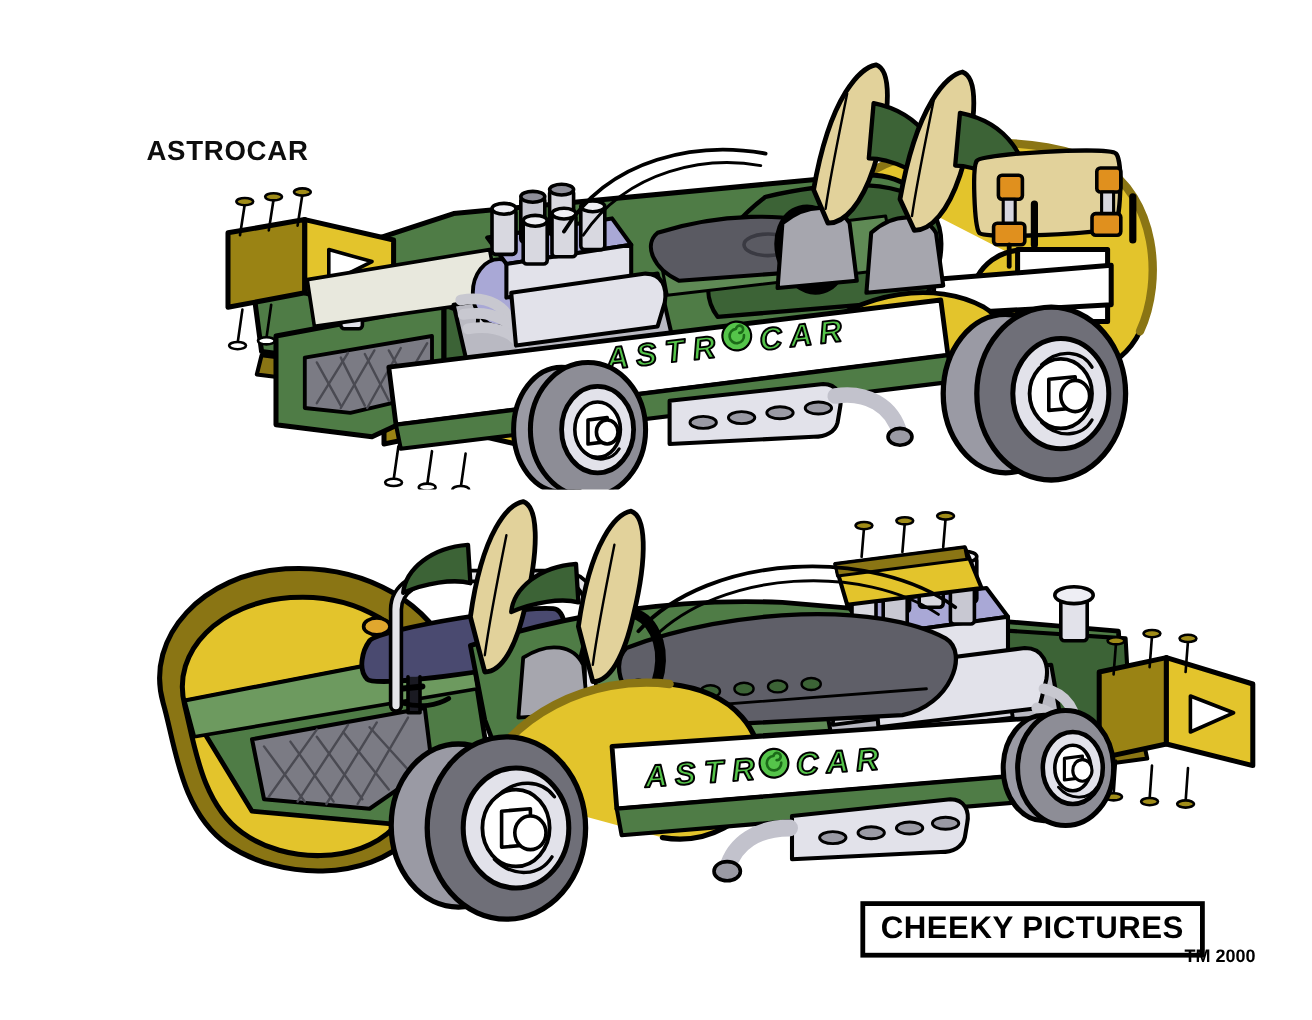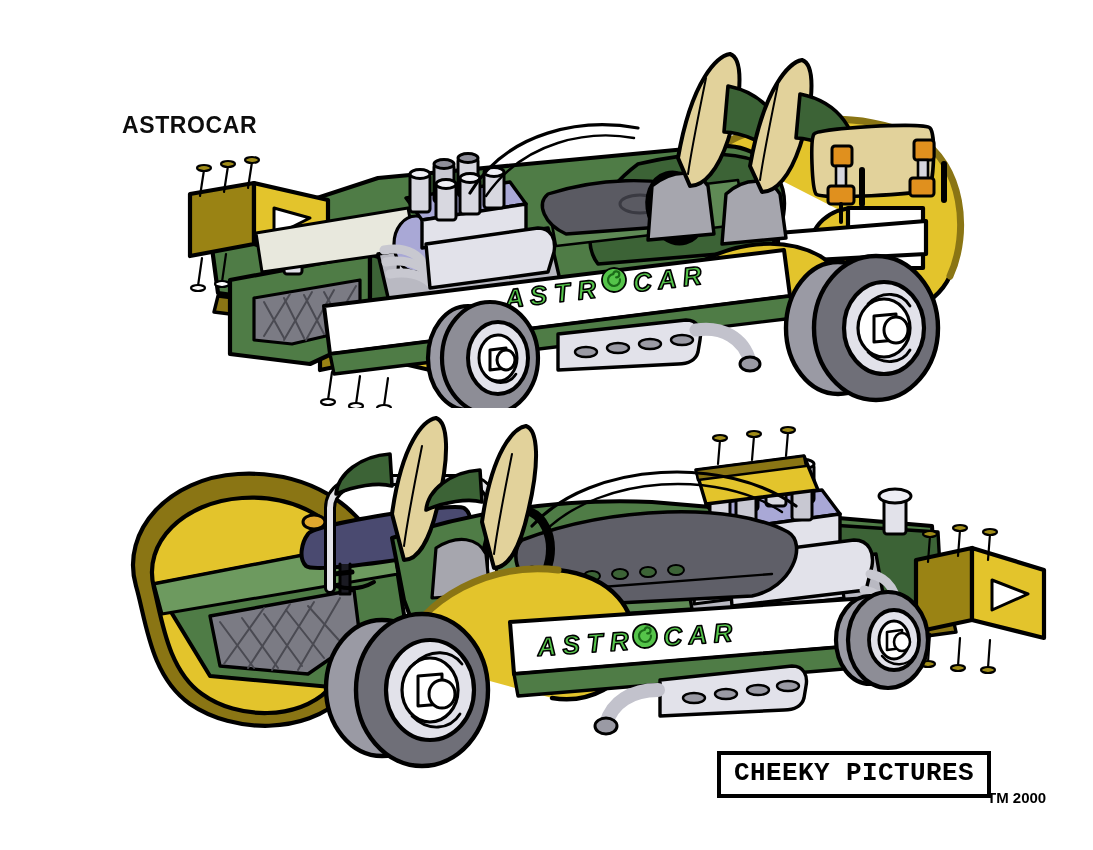--- a/index.html
+++ b/index.html
@@ -14,21 +14,21 @@
     white-space:nowrap;
     margin-top:20px;
   }
 
   #studio-stamp{position:absolute;left:717px;top:751px;}
   #studio-box{
     border:4px solid #000000;background:#ffffff;
     padding:5px 13px 7px 13px;display:inline-block;
   }
   #studio-name{
-    font-family:Liberation Mono, monospace;
+    font-family:Liberation Sans, sans-serif;
     font-size:26px;font-weight:bold;letter-spacing:0.4px;color:#000000;
     white-space:nowrap;line-height:1.05;
   }
   #studio-tm{
     position:absolute;left:270px;top:38px;
     font-family:"Liberation Sans", sans-serif;
     font-size:15px;font-weight:bold;color:#000000;white-space:nowrap;
   }
 
   .car-svg{position:absolute;}

